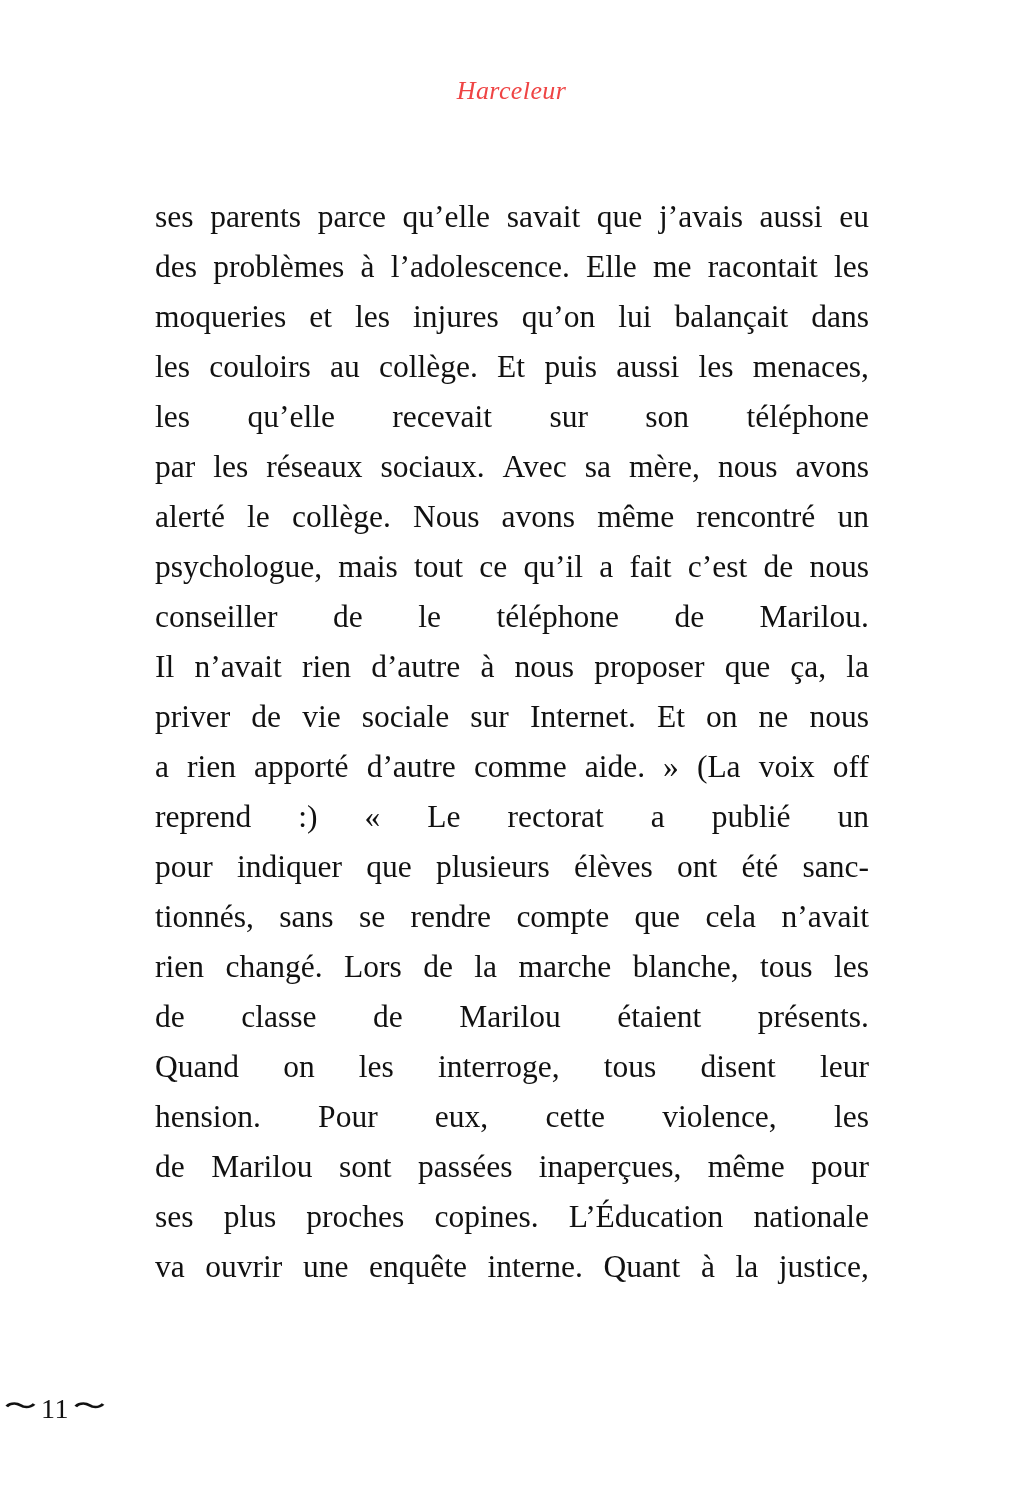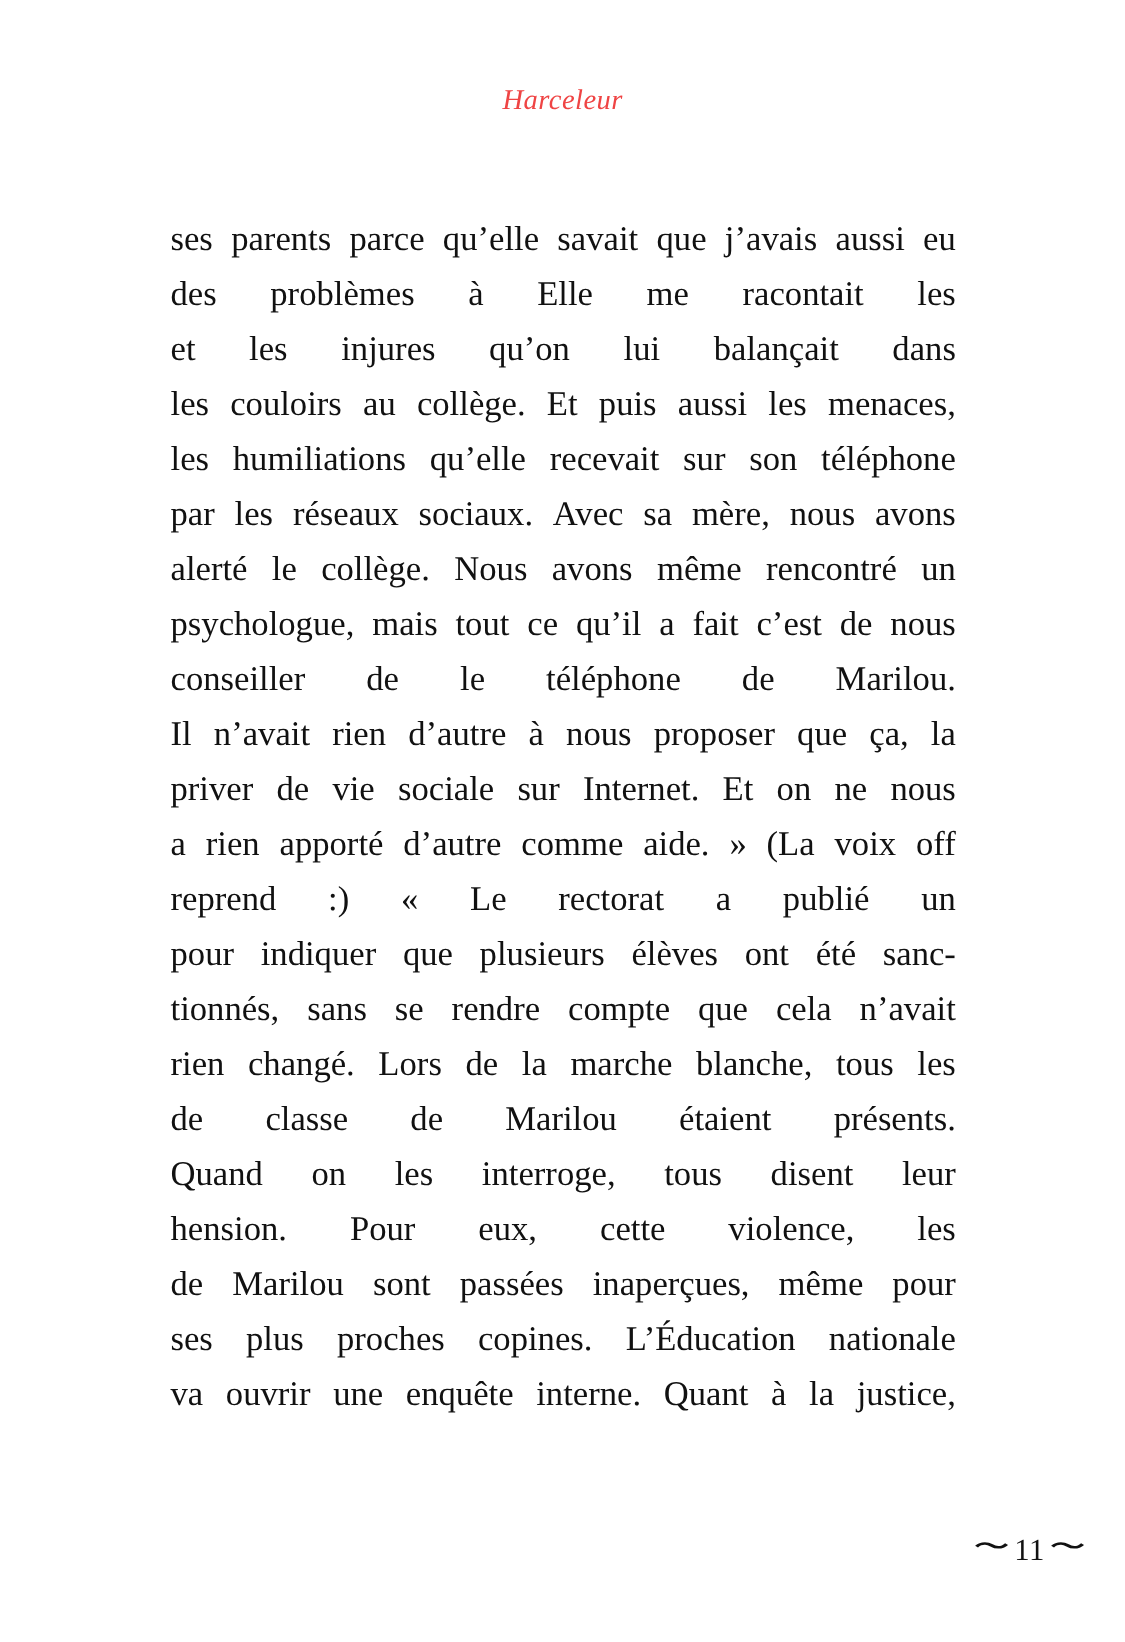--- a/index.html
+++ b/index.html
@@ -58,21 +58,21 @@
   .body-line.justify > span {
     white-space: pre;
     display: inline-block;
   }
   
   .folio {
     position: absolute;
     top: 1395px;
     left: 0;
     width: 991px;
-    text-align: right;
+    text-align: left;
     font-size: 27px;
     line-height: 1;
     color: #111111;
     text-decoration: underline;
   }
   .folio .orn {
     display: inline-block;
     vertical-align: 0.16em;
     font-size: 23px;
     color: #111111;
@@ -101,26 +101,28 @@
         <span>savait</span>
         <span>que</span>
         <span>j’avais</span>
         <span>aussi</span>
         <span>eu</span>
       </div>
       <div class="body-line justify">
         <span>des</span>
         <span>problèmes</span>
         <span>à</span>
+        <span>l’adolescence.</span>
         <span>Elle</span>
         <span>me</span>
         <span>racontait</span>
         <span>les</span>
       </div>
       <div class="body-line justify">
+        <span>moqueries</span>
         <span>et</span>
         <span>les</span>
         <span>injures</span>
         <span>qu’on</span>
         <span>lui</span>
         <span>balançait</span>
         <span>dans</span>
       </div>
       <div class="body-line justify">
         <span>les</span>
@@ -128,21 +130,20 @@
         <span>au</span>
         <span>collège.</span>
         <span>Et</span>
         <span>puis</span>
         <span>aussi</span>
         <span>les</span>
         <span>menaces,</span>
       </div>
       <div class="body-line justify">
         <span>les</span>
-        <span>humiliations</span>
         <span>qu’elle</span>
         <span>recevait</span>
         <span>sur</span>
         <span>son</span>
         <span>téléphone</span>
       </div>
       <div class="body-line justify">
         <span>par</span>
         <span>les</span>
         <span>réseaux</span>

